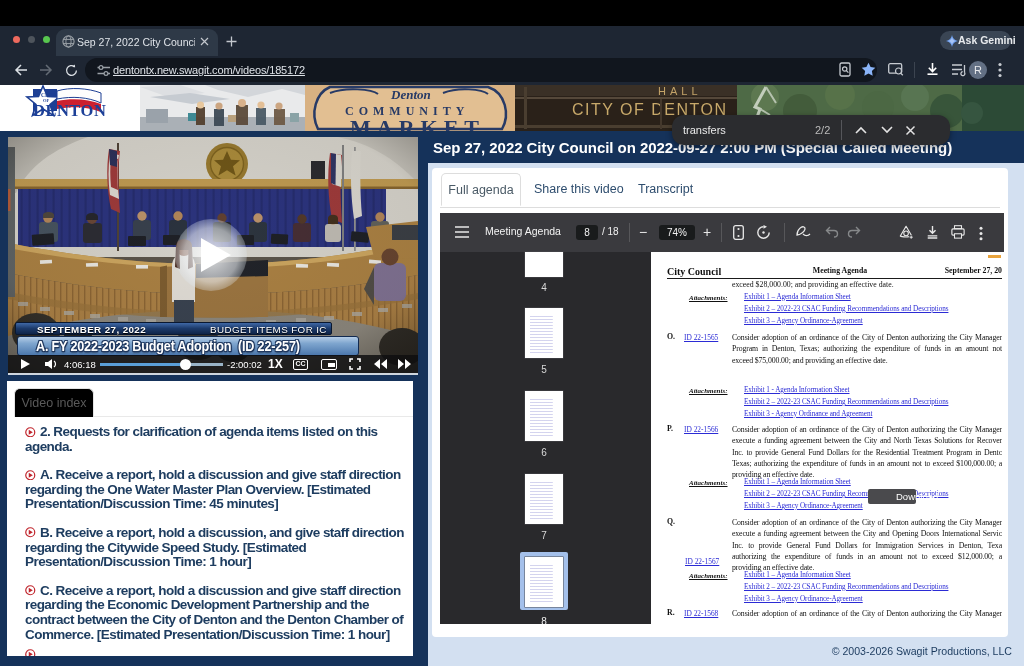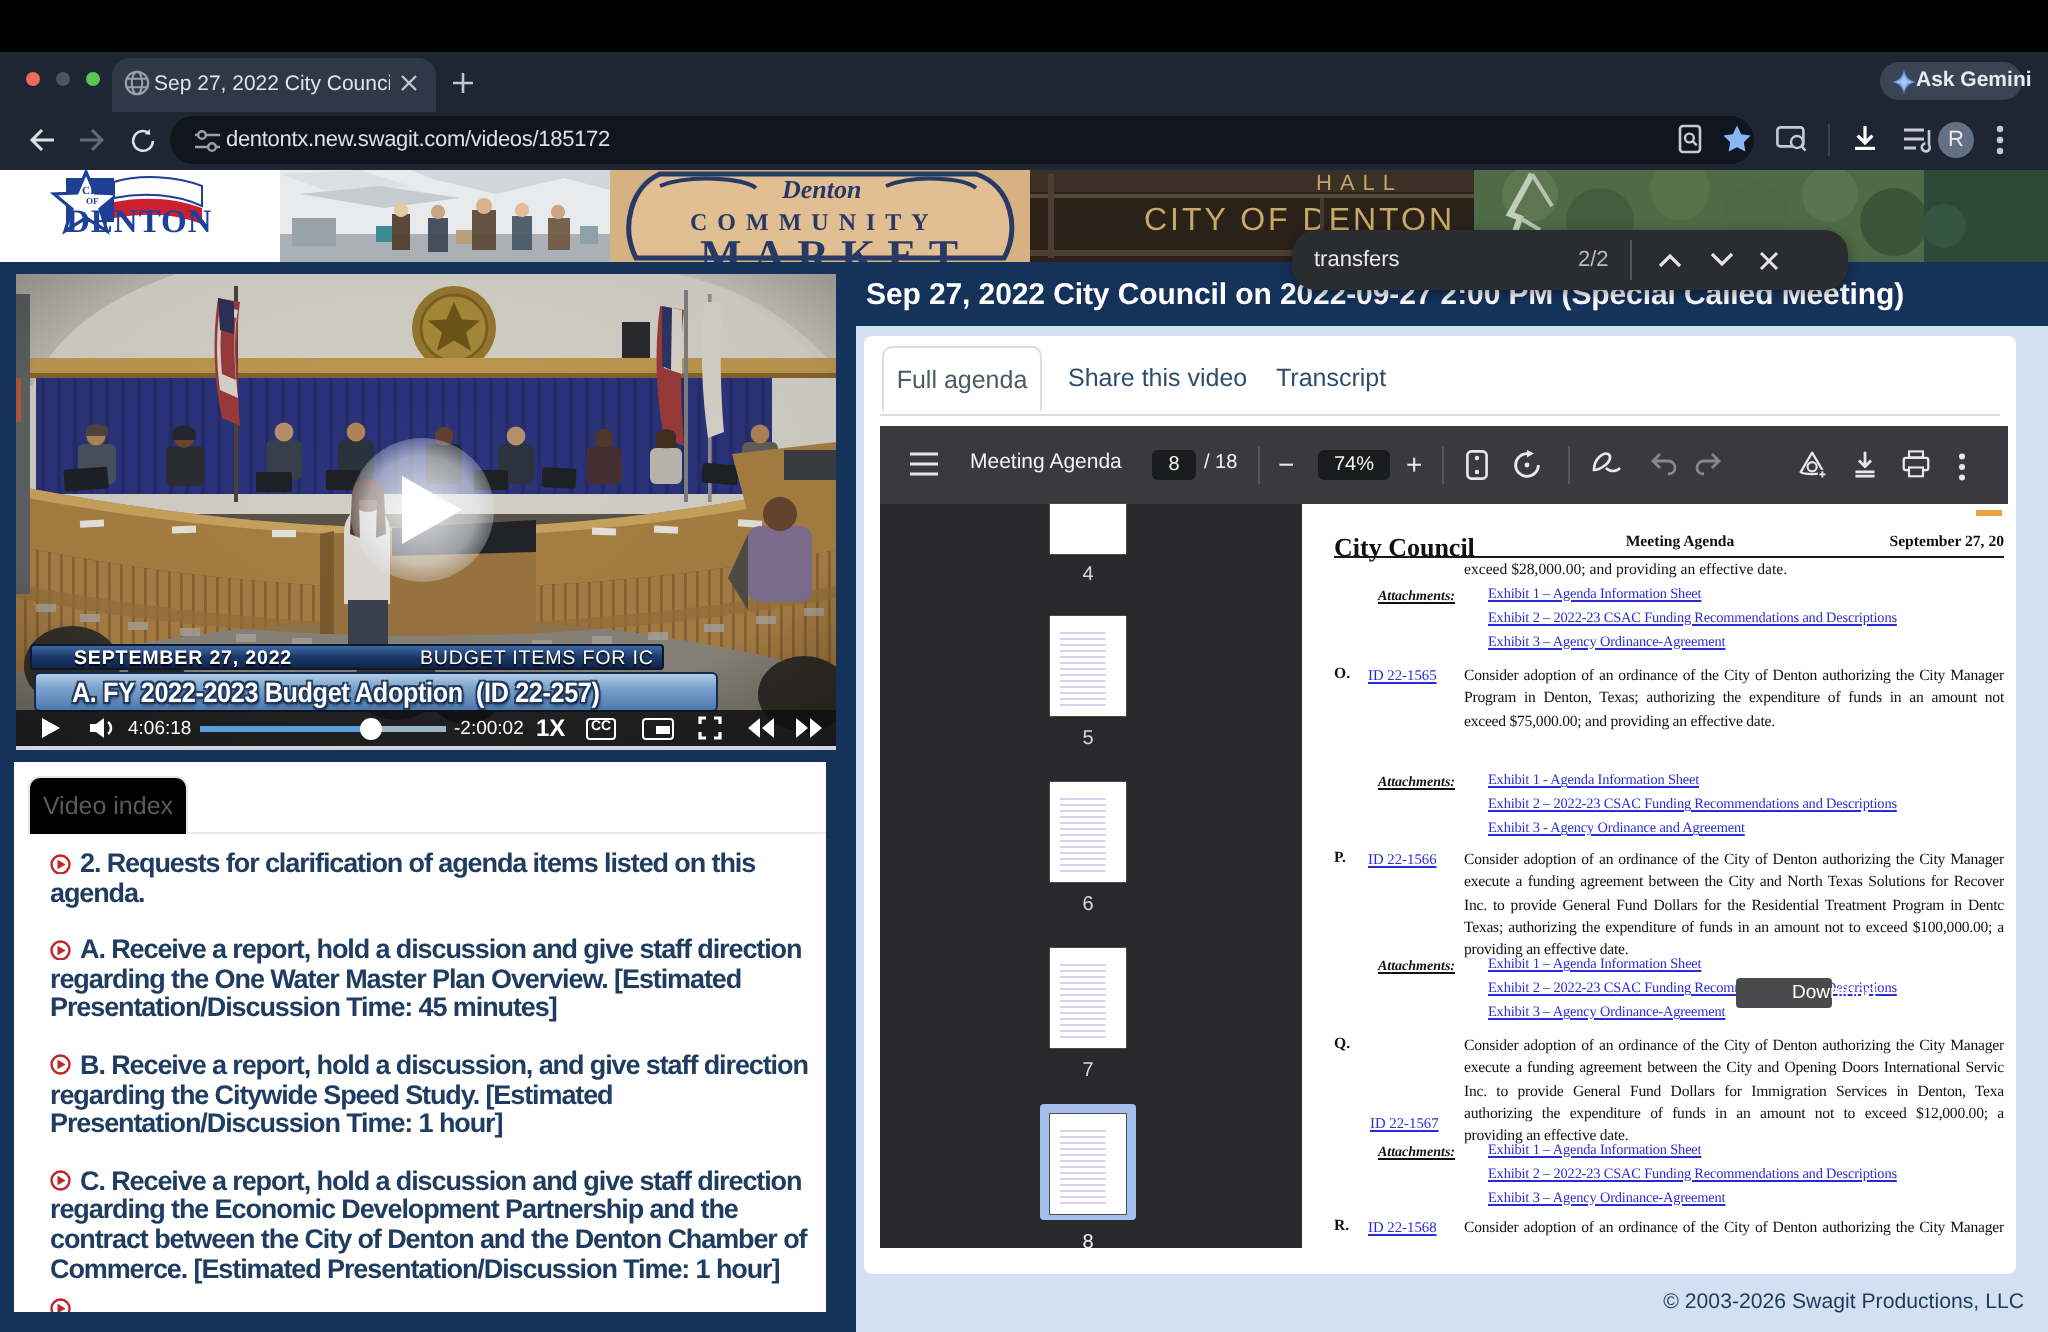--- a/index.html
+++ b/index.html
@@ -9,21 +9,21 @@
   .abs { position:absolute; }
 
   
   #tabbar { left:0; top:26px; width:1024px; height:30px; background:#1e2633; }
   #toolbar { left:0; top:56px; width:1024px; height:29px; background:#1e2633; }
   .dot { width:7px; height:7px; border-radius:50%; top:36px; }
   #tab { left:56px; top:29px; width:162px; height:27px; background:#2e3947; border-radius:9px 9px 0 0; }
   #tabtitle { left:77px; top:36px; font-size:10.5px; color:#dfe3e8; white-space:nowrap; width:118px; overflow:hidden; }
   #askgem { left:940px; top:31px; width:71px; height:19px; background:#3a4554; border-radius:10px; color:#e8eaed; font-size:10.5px; font-weight:bold; line-height:19px; padding-left:18px; white-space:nowrap; }
   #urlpill { left:85px; top:58px; width:792px; height:24px; background:#11161e; border-radius:12px; }
-  #urltext { left:113px; top:64px; font-size:11px; color:#dde1e6; letter-spacing:-0.15px; }
+  #urltext { left:113px; top:64px; font-size:11px; color:#dde1e6; letter-spacing:-0.15px;text-decoration:underline; }
 
   
   #banner { left:0; top:85px; width:1024px; height:46px; background:#fff; overflow:hidden; }
 
   
   #pagebg-blue  { left:0; top:131px; width:1024px; height:535px; background:#15325a; }
   #pagebg-light { left:428px; top:163px; width:596px; height:503px; background:#d3e0f1; }
   #ptitle { left:433px; top:139px; font-size:15px; font-weight:bold; color:#fff; letter-spacing:-0.05px; white-space:nowrap; }
 
   
@@ -56,21 +56,21 @@
       background-size:60% 78%; background-position:35% 6px; background-repeat:no-repeat; }
   .thumb { box-shadow:0 0 0 0.5px #4a4a4e; }
   .doclink { color:#2b2bd5; text-decoration:underline; font-size:7.2px; letter-spacing:-0.08px; }
   .attl { position:absolute; font-size:7px; font-weight:bold; font-style:italic; text-decoration:underline; }
   .sectl { position:absolute; font-size:7.8px; font-weight:bold; }
   .idlink { position:absolute; font-size:7.4px; color:#2b2bd5; text-decoration:underline; }
 
   #footer { left:590px; top:645px; width:422px; font-size:10.6px; color:#1b3a5e; text-align:right; }
 
   
-  #findbar { left:646px; top:115px; width:278px; height:30px; background:#2b2c2f; border-radius:12px; box-shadow:0 2px 6px rgba(0,0,0,0.4); }
+  #findbar { left:672px; top:115px; width:278px; height:30px; background:#2b2c2f; border-radius:12px; box-shadow:0 2px 6px rgba(0,0,0,0.4); }
   #findbar .ft { position:absolute; left:11px; top:9px; font-size:11px; color:#e9e9e9; }
   #findbar .fc { position:absolute; left:143px; top:9px; font-size:11px; color:#bbb; }
   #findbar .fsep { position:absolute; left:169px; top:5px; width:1px; height:20px; background:#55565a; }
 
   
   #dltip { left:868px; top:489px; width:48px; height:15px; background:#4a4a4d; border-radius:2px; color:#fff; font-size:9.5px; line-height:15px; text-align:center;padding-left:28px; }
 </style>
 </head>
 <body>
 <div id="stage">
@@ -528,21 +528,21 @@
       <div class="tlabel" style="top:112px;">5</div>
       <div class="thumb t6" style="top:139px; height:50px;"></div>
       <div class="tlabel" style="top:195px;">6</div>
       <div class="thumb t7" style="top:222px; height:50px;"></div>
       <div class="tlabel" style="top:278px;">7</div>
       <div class="abs" style="left:80px; top:300px; width:48px; height:58px; background:#a4c0ea; border-radius:2px;"></div>
       <div class="thumb t8" style="top:305px; height:50px;"></div>
       <div class="tlabel" style="top:364px; color:#f0f0f0;">8</div>
     </div>
     <div class="abs" id="pdfdoc">
-      <div class="abs" style="left:16px; top:14px; font-size:13px; font-weight:bold;">City Council</div>
+      <div class="abs" style="left:16px; top:14px; font-size:10px; font-weight:bold;">City Council</div>
       <div class="abs" style="left:100px; top:14px; width:178px; text-align:center; font-size:7.8px; font-weight:bold;">Meeting Agenda</div>
       <div class="abs" style="left:200px; top:14px; width:151px; text-align:right; font-size:7.8px; font-weight:bold;">September 27, 20</div>
       <div class="abs" style="left:16px; top:25.5px; width:335px; height:1.4px; background:#1a1a1a;"></div>
 
       <div class="abs" style="left:81px; top:28px; font-size:7.8px;">exceed $28,000.00; and providing an effective date.</div>
       <div class="attl" style="left:38px; top:41.5px;">Attachments:</div>
       <div class="abs doclink" style="left:93px; top:40.5px;">Exhibit 1 – Agenda Information Sheet</div>
       <div class="abs doclink" style="left:93px; top:52.5px;">Exhibit 2 – 2022-23 CSAC Funding Recommendations and Descriptions</div>
       <div class="abs doclink" style="left:93px; top:64.5px;">Exhibit 3 – Agency Ordinance-Agreement</div>
 

